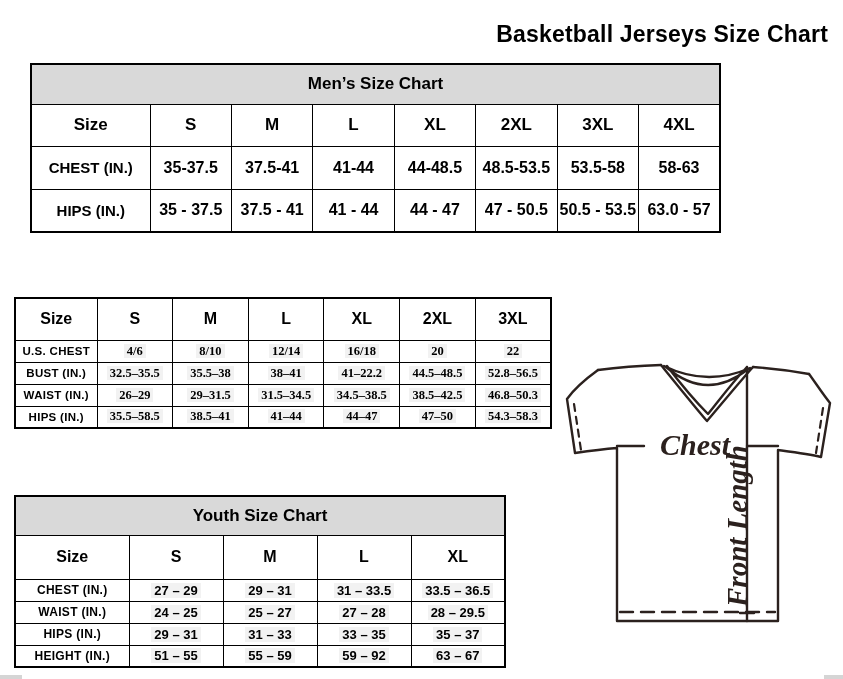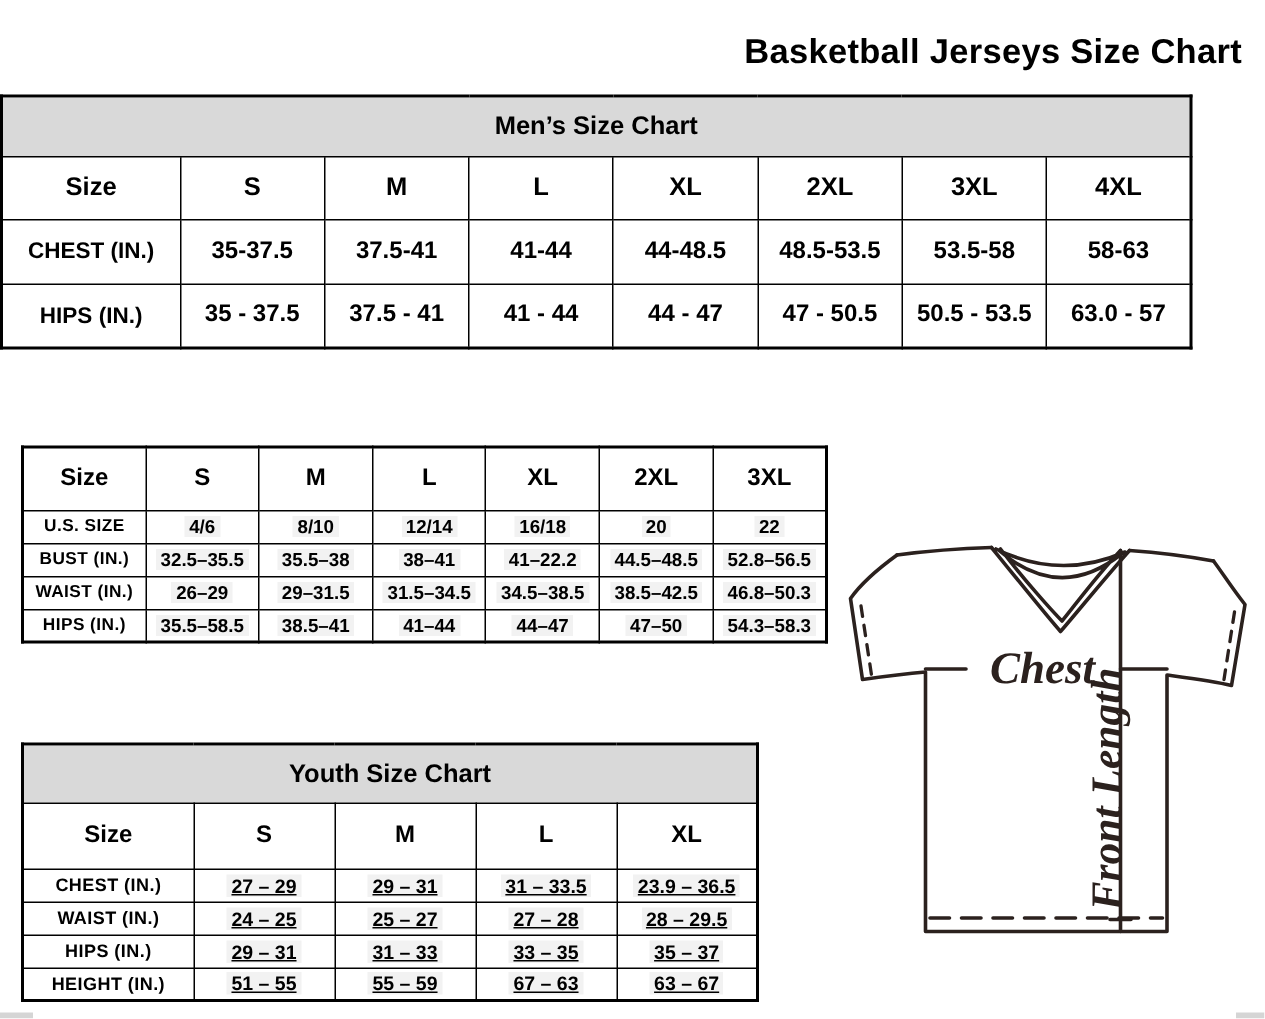--- a/index.html
+++ b/index.html
@@ -15,43 +15,43 @@
   table.size-table {
     position:absolute; border-collapse:collapse; table-layout:fixed;
     background:#fff; border:2px solid #000;
   }
   table.size-table th, table.size-table td {
     border:1.5px solid #000; text-align:center; vertical-align:middle;
     padding:0; font-weight:bold; overflow:hidden;
   }
   tr.section-title-row th { background:#d9d9d9; font-size:17px; }
   
-  table.mens { left:0; top:63px; width:795px; }
+  table.mens { left:30px; top:63px; width:691px; }
   table.mens tr.section-title-row { height:40px; }
   table.mens tr.col-header-row { height:42px; }
   table.mens tr.col-header-row th { font-size:17px; }
   table.mens tbody tr { height:43px; }
   table.mens tbody th { font-size:15px; }
   table.mens tbody td { font-size:16px; }
   
   table.womens { left:14px; top:297px; width:538px; }
   table.womens tr.section-title-row { height:41px; }
   table.womens tr.col-header-row { height:42px; }
   table.womens tr.col-header-row th { font-size:16px; }
   table.womens tbody tr { height:22px; }
   table.womens tbody th { font-size:11.5px; letter-spacing:0.3px; }
-  table.womens tbody td { font-size:12.5px; }
+  table.womens tbody td { font-size:12.5px;font-family:Liberation Serif, serif; }
   
   table.youth { left:14px; top:495px; width:492px; }
   table.youth tr.section-title-row { height:39px; }
   table.youth tr.col-header-row { height:44px; }
   table.youth tr.col-header-row th { font-size:16px; }
   table.youth tbody tr { height:22px; }
   table.youth tbody th { font-size:12px; letter-spacing:0.3px; }
-  table.youth tbody td { font-size:13px;text-decoration:underline; }
+  table.youth tbody td { font-size:13px; }
   .hl { background:#f2f2f2; padding:0 3px; }
   
   .jersey-wrap { position:absolute; left:556px; top:356px; width:288px; height:278px; }
   .jersey-wrap svg { display:block; }
   .diagram-label {
     font-family:"Liberation Serif", serif;
     font-style:italic; font-weight:bold;
     fill:#2b211e;
   }
   
@@ -130,21 +130,21 @@
       <th>S</th>
       <th>M</th>
       <th>L</th>
       <th>XL</th>
       <th>2XL</th>
       <th>3XL</th>
     </tr>
   </thead>
   <tbody>
     <tr>
-      <th>U.S. SIZE</th>
+      <th>U.S. CHEST</th>
       <td><span class="hl">4/6</span></td>
       <td><span class="hl">8/10</span></td>
       <td><span class="hl">12/14</span></td>
       <td><span class="hl">16/18</span></td>
       <td><span class="hl">20</span></td>
       <td><span class="hl">22</span></td>
     </tr>
     <tr>
       <th>BUST (IN.)</th>
       <td><span class="hl">32.5–35.5</span></td>
@@ -194,41 +194,41 @@
       <th>L</th>
       <th>XL</th>
     </tr>
   </thead>
   <tbody>
     <tr>
       <th>CHEST (IN.)</th>
       <td><span class="hl">27 – 29</span></td>
       <td><span class="hl">29 – 31</span></td>
       <td><span class="hl">31 – 33.5</span></td>
-      <td><span class="hl">23.9 – 36.5</span></td>
+      <td><span class="hl">33.5 – 36.5</span></td>
     </tr>
     <tr>
       <th>WAIST (IN.)</th>
       <td><span class="hl">24 – 25</span></td>
       <td><span class="hl">25 – 27</span></td>
       <td><span class="hl">27 – 28</span></td>
       <td><span class="hl">28 – 29.5</span></td>
     </tr>
     <tr>
       <th>HIPS (IN.)</th>
       <td><span class="hl">29 – 31</span></td>
       <td><span class="hl">31 – 33</span></td>
       <td><span class="hl">33 – 35</span></td>
       <td><span class="hl">35 – 37</span></td>
     </tr>
     <tr>
       <th>HEIGHT (IN.)</th>
       <td><span class="hl">51 – 55</span></td>
       <td><span class="hl">55 – 59</span></td>
-      <td><span class="hl">67 – 63</span></td>
+      <td><span class="hl">59 – 92</span></td>
       <td><span class="hl">63 – 67</span></td>
     </tr>
   </tbody>
 </table>
 
 <div class="jersey-wrap">
   <svg width="288" height="278" viewBox="0 0 288 278" fill="none" stroke="#2b211e" stroke-width="2.4" stroke-linecap="round" stroke-linejoin="round">
 
     <path d="
       M42,14 C31,22 18,33 11,43

